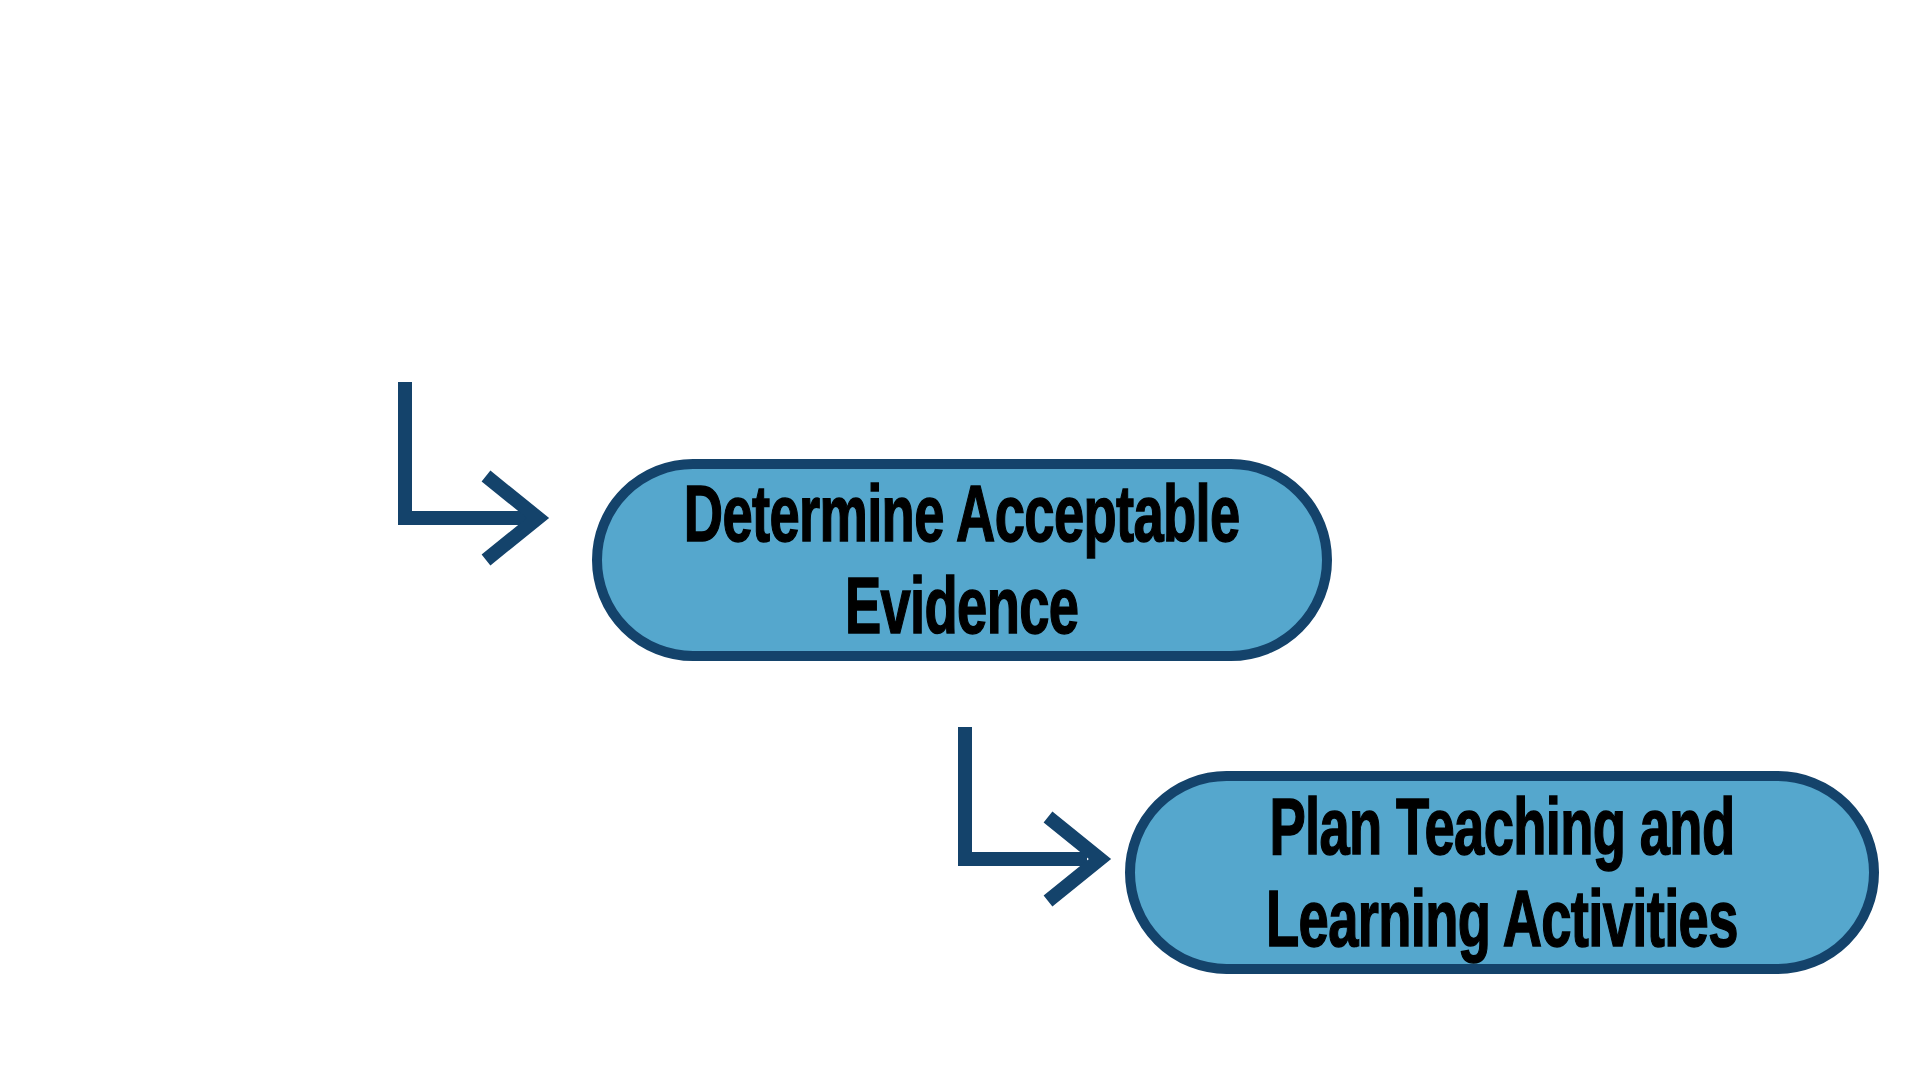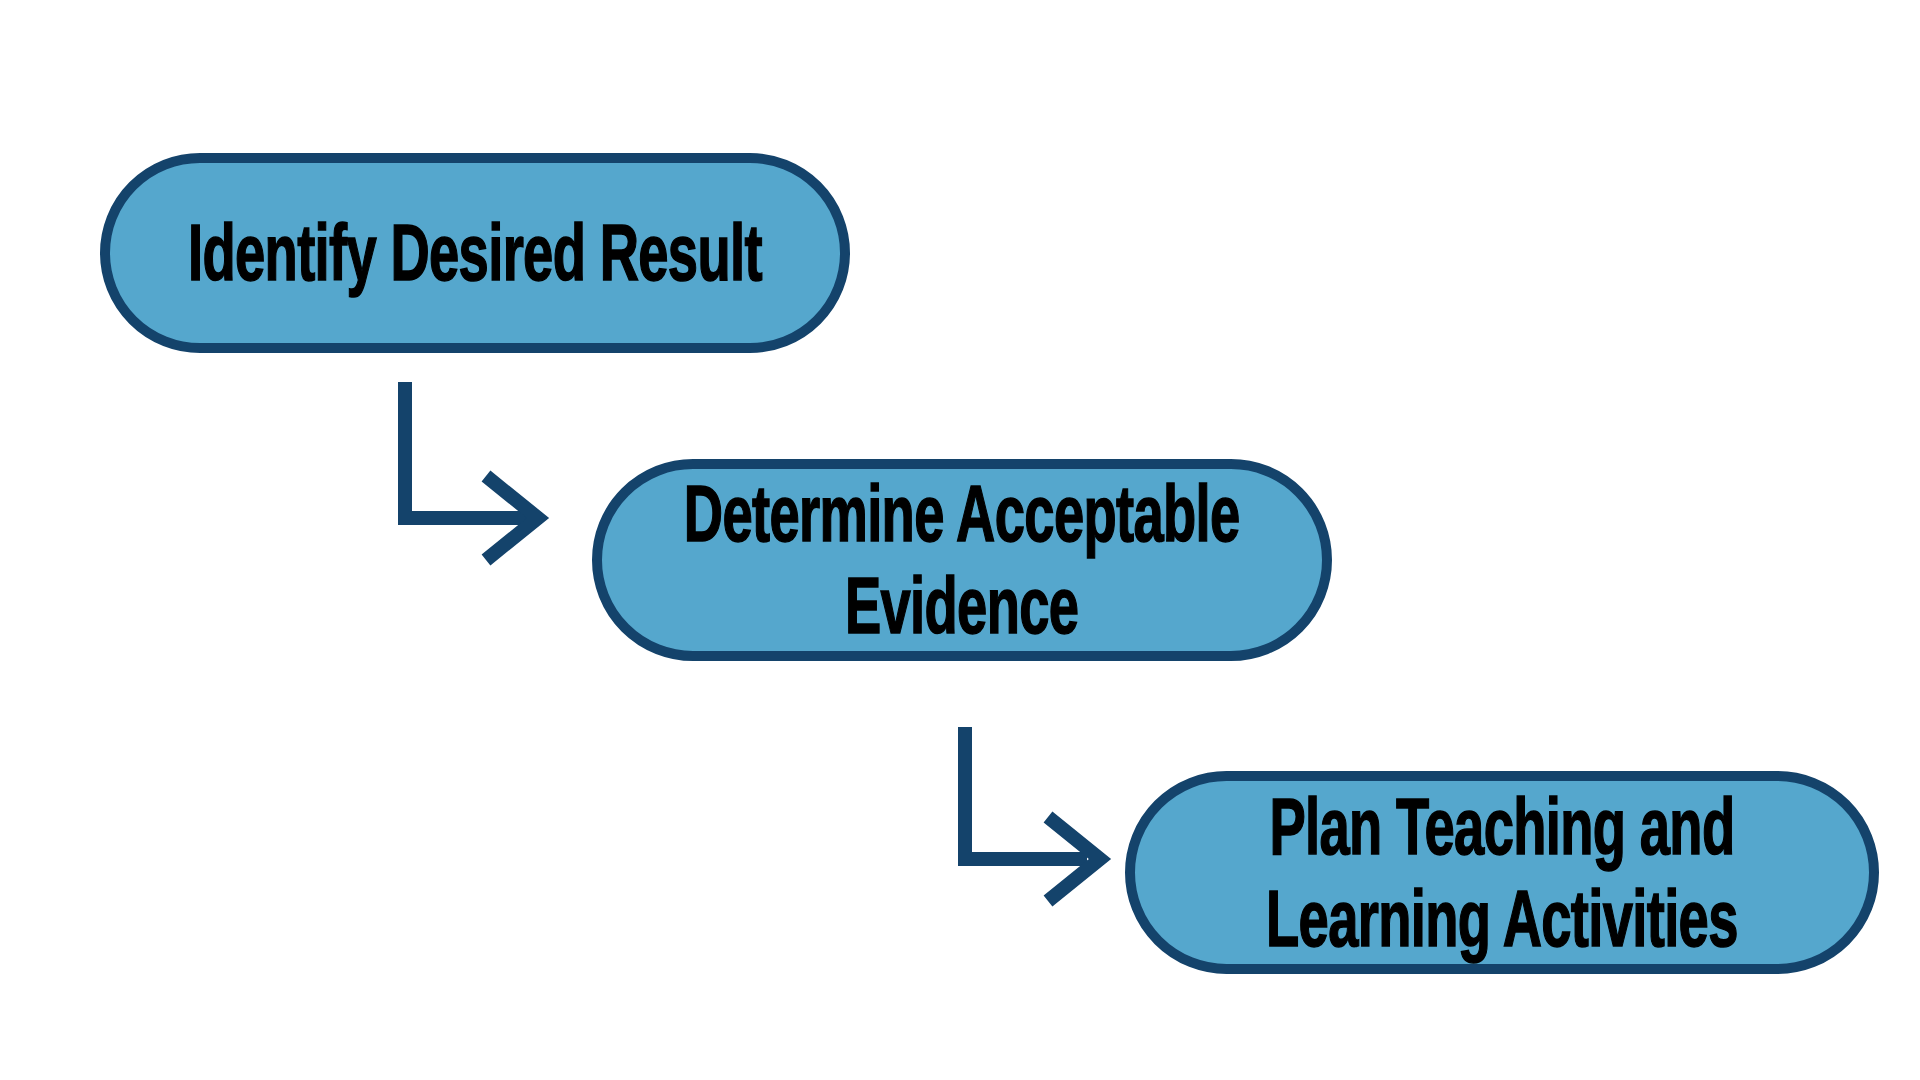--- a/index.html
+++ b/index.html
@@ -48,23 +48,20 @@
     left:0;top:0;
     width:1920px;height:1080px;
     pointer-events:none;
   }
 </style>
 </head>
 <body>
 
 <div class="canvas">
 
-  <div class="flow-node" id="node-1">
-    <span class="node-line">Identify Desired Result</span>
-  </div>
 
   <div class="flow-node" id="node-2">
     <span class="node-line">Determine Acceptable</span>
     <span class="node-line">Evidence</span>
   </div>
 
   <div class="flow-node" id="node-3">
     <span class="node-line">Plan Teaching and</span>
     <span class="node-line">Learning Activities</span>
   </div>

